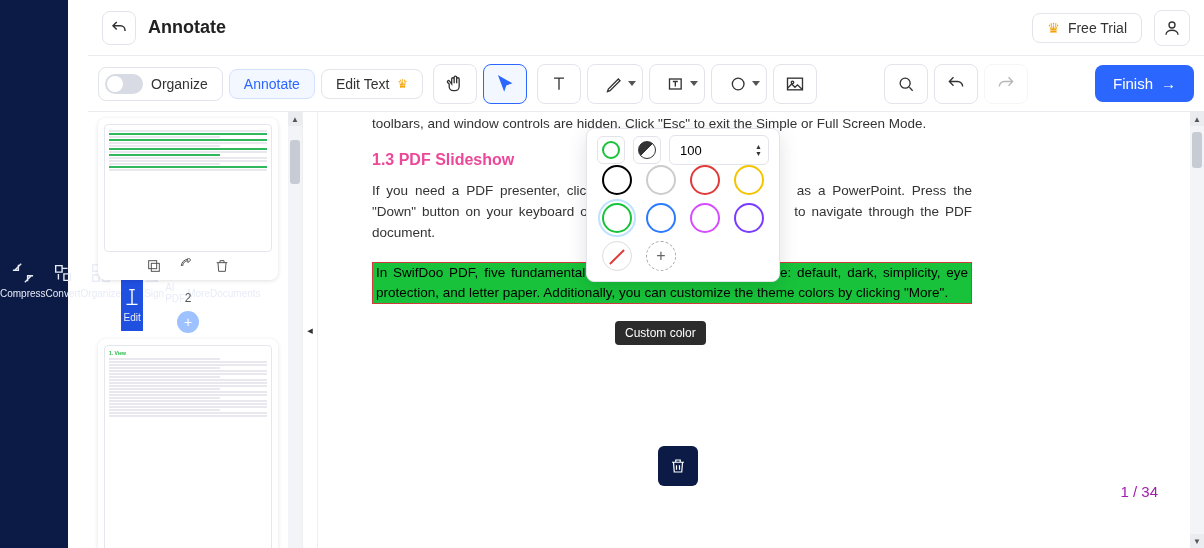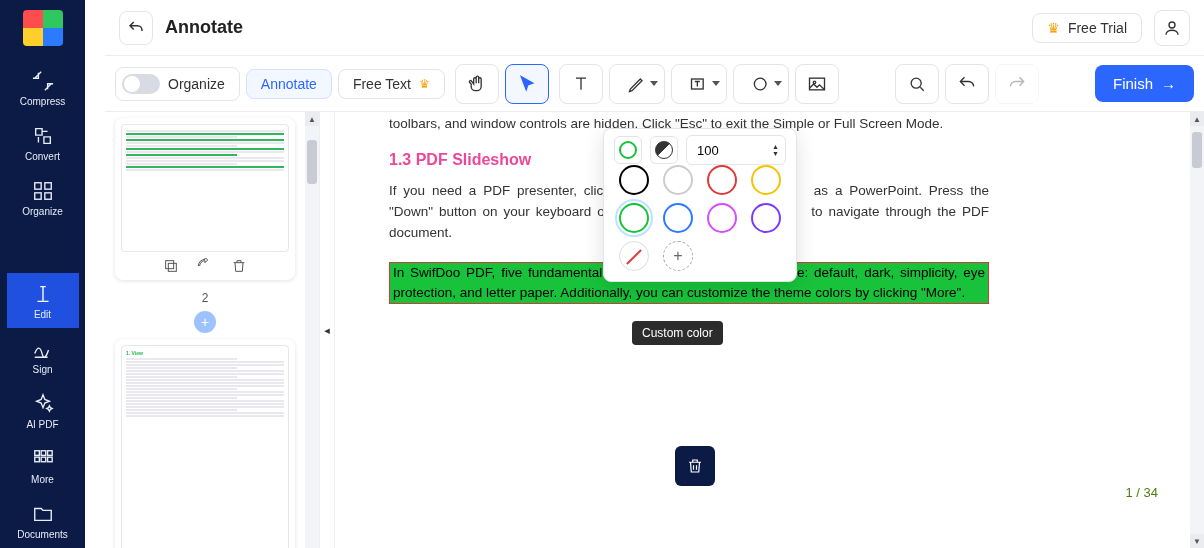--- a/index.html
+++ b/index.html
@@ -1,20 +1,20 @@
 <!DOCTYPE html>
 <html><head>
 <meta charset="utf-8">
 <style>
 * { margin:0; padding:0; box-sizing:border-box; font-family:-apple-system,Segoe UI,Helvetica,Arial,sans-serif; }
 html,body { width:1204px; height:548px; overflow:hidden; background:#fff; }
 .app { display:flex; width:100%; height:100%; }
 
 
-.rail { width:85px; background:#0b1b46; display:flex; flex-direction:column; align-items:center; padding-top:10px; }
+.rail { width:68px; background:#0b1b46; display:flex; flex-direction:row; align-items:center; padding-top:10px; }
 .logo { width:40px; height:40px; border-radius:4px; overflow:hidden; display:grid; grid-template-columns:1fr 1fr; grid-template-rows:1fr 1fr; margin-bottom:14px; }
 .logo div:nth-child(1){background:#ff4d4d;}
 .logo div:nth-child(2){background:#2ec85f;}
 .logo div:nth-child(3){background:#ffd02b;}
 .logo div:nth-child(4){background:#2b7bff;}
 .rail-item { width:72px; padding:10px 0 8px; display:flex; flex-direction:column; align-items:center; gap:4px; color:#e8ecf7; font-size:10px; cursor:pointer; }
 .rail-item.active { background:#2050e0;margin-top:48px; }
 .rail-item svg { width:22px; height:22px; stroke:#e8ecf7; fill:none; stroke-width:1.5; }
 .rail-item.active svg { stroke:#fff; }
 
@@ -69,21 +69,21 @@
 
 .collapse { width:16px; display:flex; align-items:center; justify-content:center; background:#ffffff; border-left:1px solid #eee; border-right:1px solid #eee;}
 .collapse span { font-size:11px; color:#333; }
 
 .doc-area { flex:1; position:relative; background:#fff; overflow:hidden; }
 .doc { position:absolute; left:54px; top:-10px; width:600px; font-size:13.5px; color:#333; }
 .doc p { margin:12px 0; text-align:justify; line-height:1.55; }
 .doc h3 { font-size:16px; font-weight:700; margin:16px 0 8px; color:#ec4899; }
 .highlight-box { border:1px solid #d23b3b; padding:0; margin-top:18px; }
 .highlight-box p { background:#18c33b; color:#000; margin:0; padding:0 3px; line-height:1.5; }
-.page-indicator { position:absolute; right:46px; bottom:48px; font-size:13px; color:#4d7c0f; }
+.page-indicator { position:absolute; right:46px; bottom:48px; font-size:15px; color:#a21caf; }
 .trash-float { position:absolute; left:340px; top:334px; width:40px; height:40px; background:#0b1b46; border-radius:6px; display:flex; align-items:center; justify-content:center; }
 .trash-float svg { stroke:#fff; width:18px;height:18px; fill:none; stroke-width:1.6; }
 
 .doc-scrollbar { width:14px; background:#f3f4f7; position:absolute; right:0; top:0; bottom:0; }
 .doc-scrollbar .track-btn { height:14px; background:#eaecef; display:flex; align-items:center; justify-content:center; font-size:8px; color:#555; position:absolute; left:0; right:0;}
 .doc-scrollbar .tb-top { top:0; }
 .doc-scrollbar .tb-bot { bottom:0; }
 .doc-scrollbar .thumb { position:absolute; top:20px; left:2px; width:10px; height:36px; background:#c7cbd4; border-radius:3px; }
 
 
@@ -198,21 +198,21 @@
 
     <div class="toolbar">
       <div class="pill organize">
         <div class="switch"></div>
         <span>Organize</span>
       </div>
       <div class="pill annotate">
         <span>Annotate</span>
       </div>
       <div class="pill edittext">
-        <span>Free Text</span>
+        <span>Edit Text</span>
         <span class="crown">♛</span>
       </div>
 
       <div class="tool-group">
         <div class="square">
             <svg viewBox="0 0 24 24">
               <path d="M8 12V6a1.5 1.5 0 013 0v5V4a1.5 1.5 0 013 0v7V6a1.5 1.5 0 013 0v9a5 5 0 01-5 5h-2a5 5 0 01-5-5v-3l-2-2a1.5 1.5 0 012-2z"></path>
             </svg>
           </div>
         <div class="square active">

